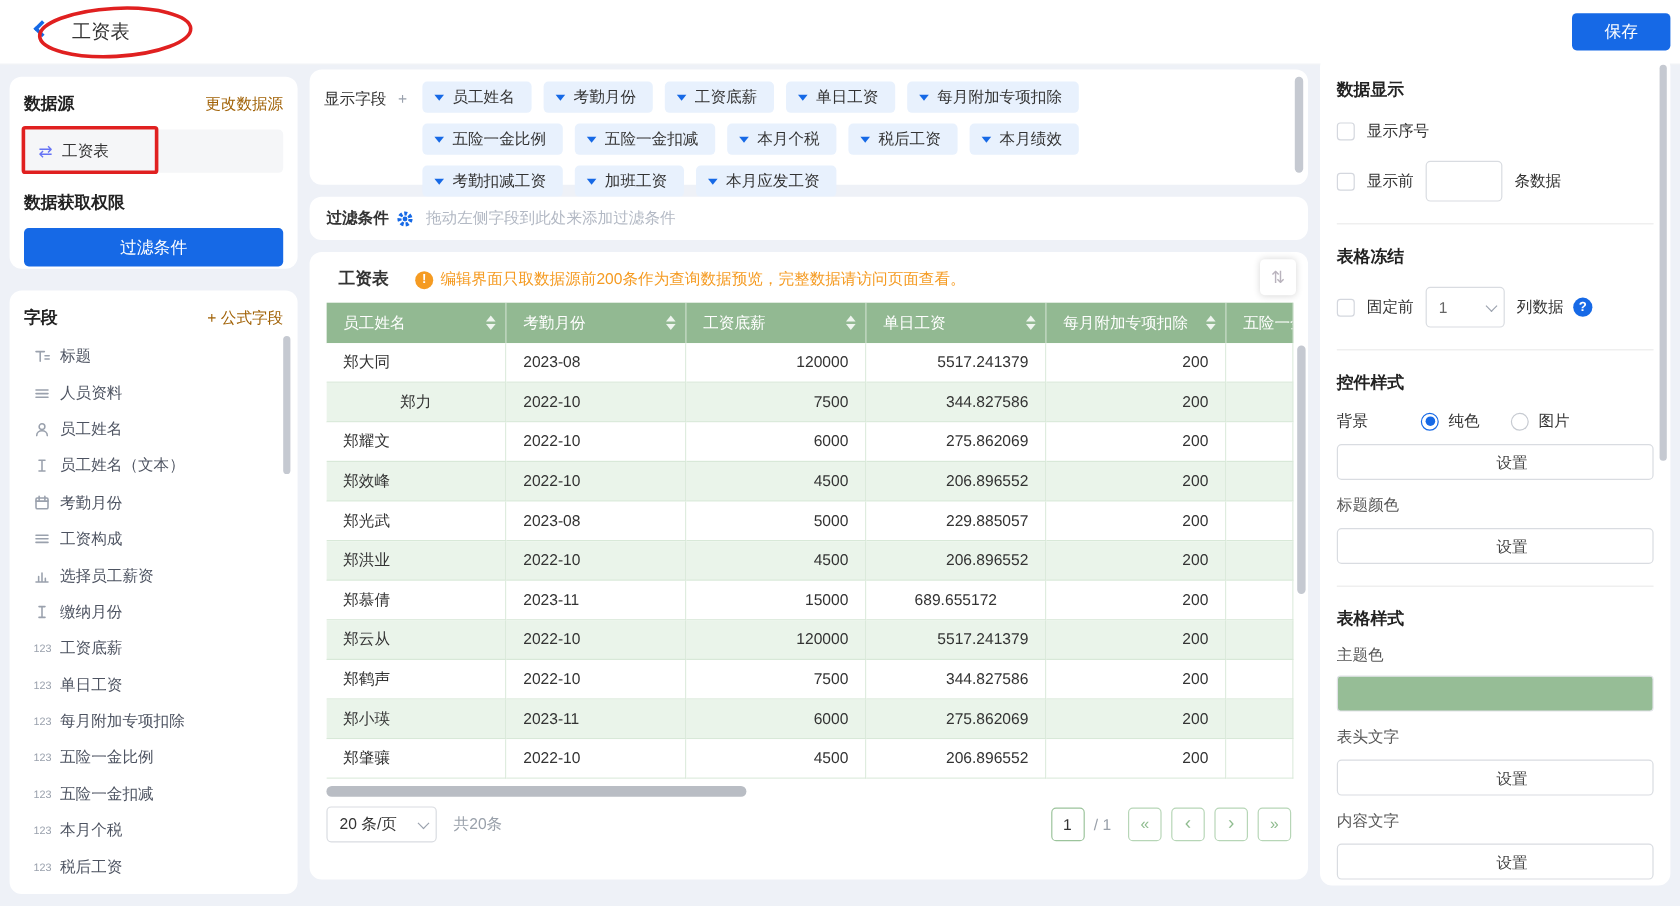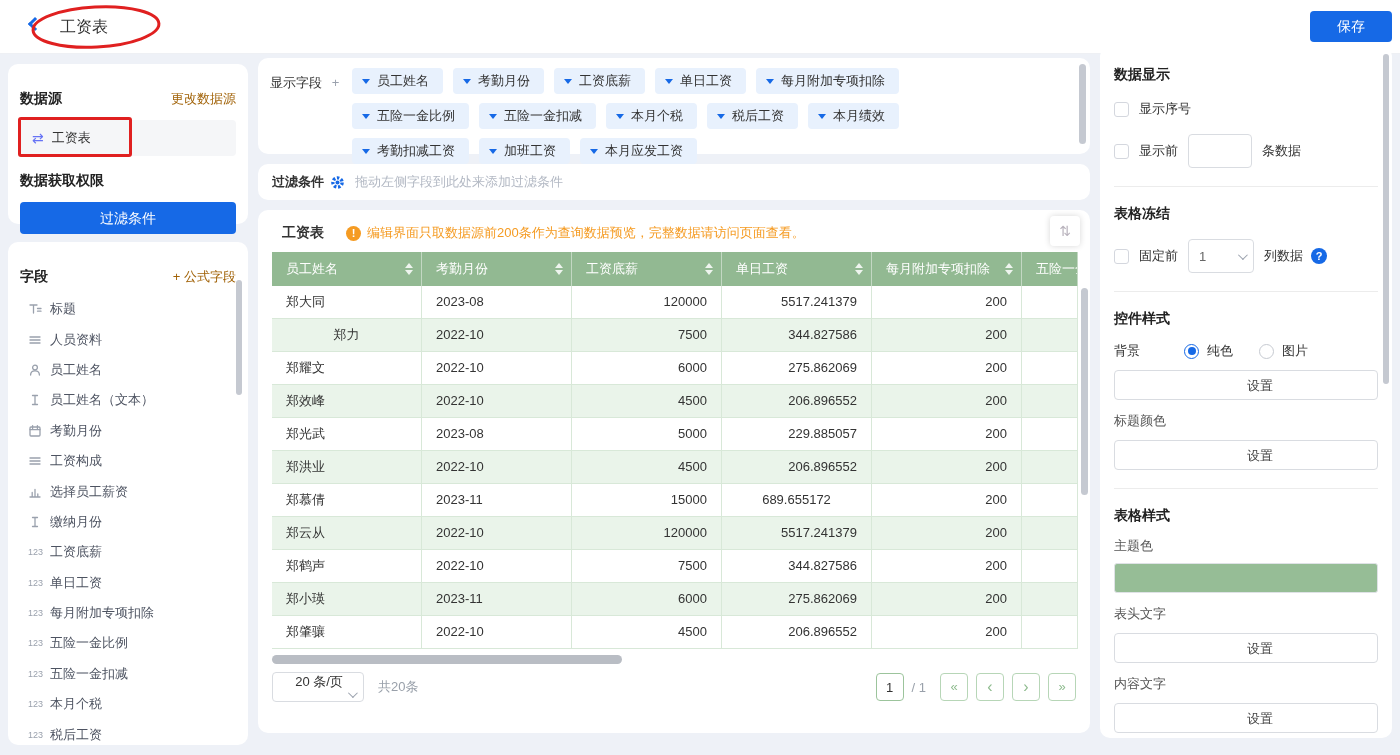--- a/index.html
+++ b/index.html
@@ -12,21 +12,21 @@
   .back-chevron { position:absolute; left:30px; top:19px; width:10px; height:10px; border-left:3px solid #1669e6; border-bottom:3px solid #1669e6; transform:rotate(45deg); cursor:pointer; }
   .page-title { position:absolute; left:60px; top:17px; font-size:16px; color:#333; }
   .annot-ellipse { position:absolute; left:28px; top:2px; pointer-events:none; }
   .save-btn { position:absolute; left:1310px; top:11px; width:82px; height:31px; background:#1669e6; color:#fff; font-size:14px; border:none; border-radius:4px; text-align:center; line-height:31px; cursor:pointer; }
 
   
   .card { position:absolute; background:#fff; border-radius:10px; }
 
   
   .card-ds { left:8px; top:64px; width:240px; height:160px; padding:14px 12px; }
-  .row-between { display:flex; justify-content:space-between; align-items:center;margin-top:12px; }
+  .row-between { display:flex; justify-content:space-between; align-items:center; }
   .sec-title { font-size:14px; font-weight:bold; color:#222; }
   .blue-link { font-size:13px; color:#a16207; cursor:pointer; }
   .ds-row { position:relative; margin-top:12px; height:36px; background:#f5f6f8; border-radius:4px; display:flex; align-items:center; padding-left:12px; }
   .ds-link-icon { color:#6673f5; font-size:14px; margin-right:8px; }
   .annot-rect { position:absolute; left:-2px; top:-3px; width:114px; height:40px; border:3px solid #e02020; border-radius:3px; pointer-events:none; }
   .perm-title { margin-top:16px; }
   .perm-btn { margin-top:12px; width:216px; height:32px; background:#1669e6; color:#fff; font-size:14px; border:none; border-radius:4px; line-height:32px; text-align:center; cursor:pointer; }
 
   .card-fields { left:8px; top:242px; width:240px; height:503px; padding:14px 12px; overflow:hidden; }
   .fields-list { margin-top:8px; }
@@ -62,21 +62,21 @@
   .carets { display:inline-flex; flex-direction:column; gap:2px; margin-left:6px; }
   .caret-up { width:0; height:0; border-left:4px solid transparent; border-right:4px solid transparent; border-bottom:5px solid #fff; opacity:.85; }
   .caret-dn { width:0; height:0; border-left:4px solid transparent; border-right:4px solid transparent; border-top:5px solid #fff; opacity:.85; }
   .td { height:33px; line-height:32px; padding:0 14px; border-right:1px solid #d8e8d8; border-bottom:1px solid #d8e8d8; overflow:hidden; white-space:nowrap; }
   .tr.alt .td { background:#eaf4ea; }
   .tr.norm .td { background:#fff; }
 
   .h-scroll { position:absolute; left:14px; top:445px; width:350px; height:9px; border-radius:5px; background:#b9bdc4; }
 
   .pager { position:absolute; left:14px; right:14px; top:460px; height:34px; display:flex; align-items:center; }
-  .psize { width:92px; height:30px; border:1px solid #d9dce1; border-radius:4px; display:flex; align-items:center; padding:0 8px 0 10px; color:#333; cursor:pointer;flex-direction:column; }
+  .psize { width:92px; height:30px; border:1px solid #d9dce1; border-radius:4px; display:flex; align-items:center; padding:0 8px 0 10px; color:#333; cursor:pointer; }
   .psize .chev { margin-left:auto; }
   .chev { width:7px; height:7px; border-right:1.6px solid #9aa1ad; border-bottom:1.6px solid #9aa1ad; transform:rotate(45deg) translateY(-2px); }
   .ptotal { margin-left:14px; color:#99a0aa; }
   .pright { margin-left:auto; display:flex; align-items:center; }
   .pnum { width:28px; height:28px; border:1px solid #9cc49c; border-radius:4px; text-align:center; line-height:28px; color:#333; }
   .pslash { margin:0 6px 0 8px; color:#99a0aa; }
   .pbtn { width:28px; height:28px; border:1px solid #b7d6b7; border-radius:4px; background:#fff; margin-left:8px; text-align:center; line-height:26px; color:#8fbc8f; font-size:13px; cursor:pointer; }
   .pg-first::before { content:"«"; } .pg-prev::before { content:"‹"; font-size:16px; }
   .pg-next::before { content:"›"; font-size:16px; } .pg-last::before { content:"»"; }
 

